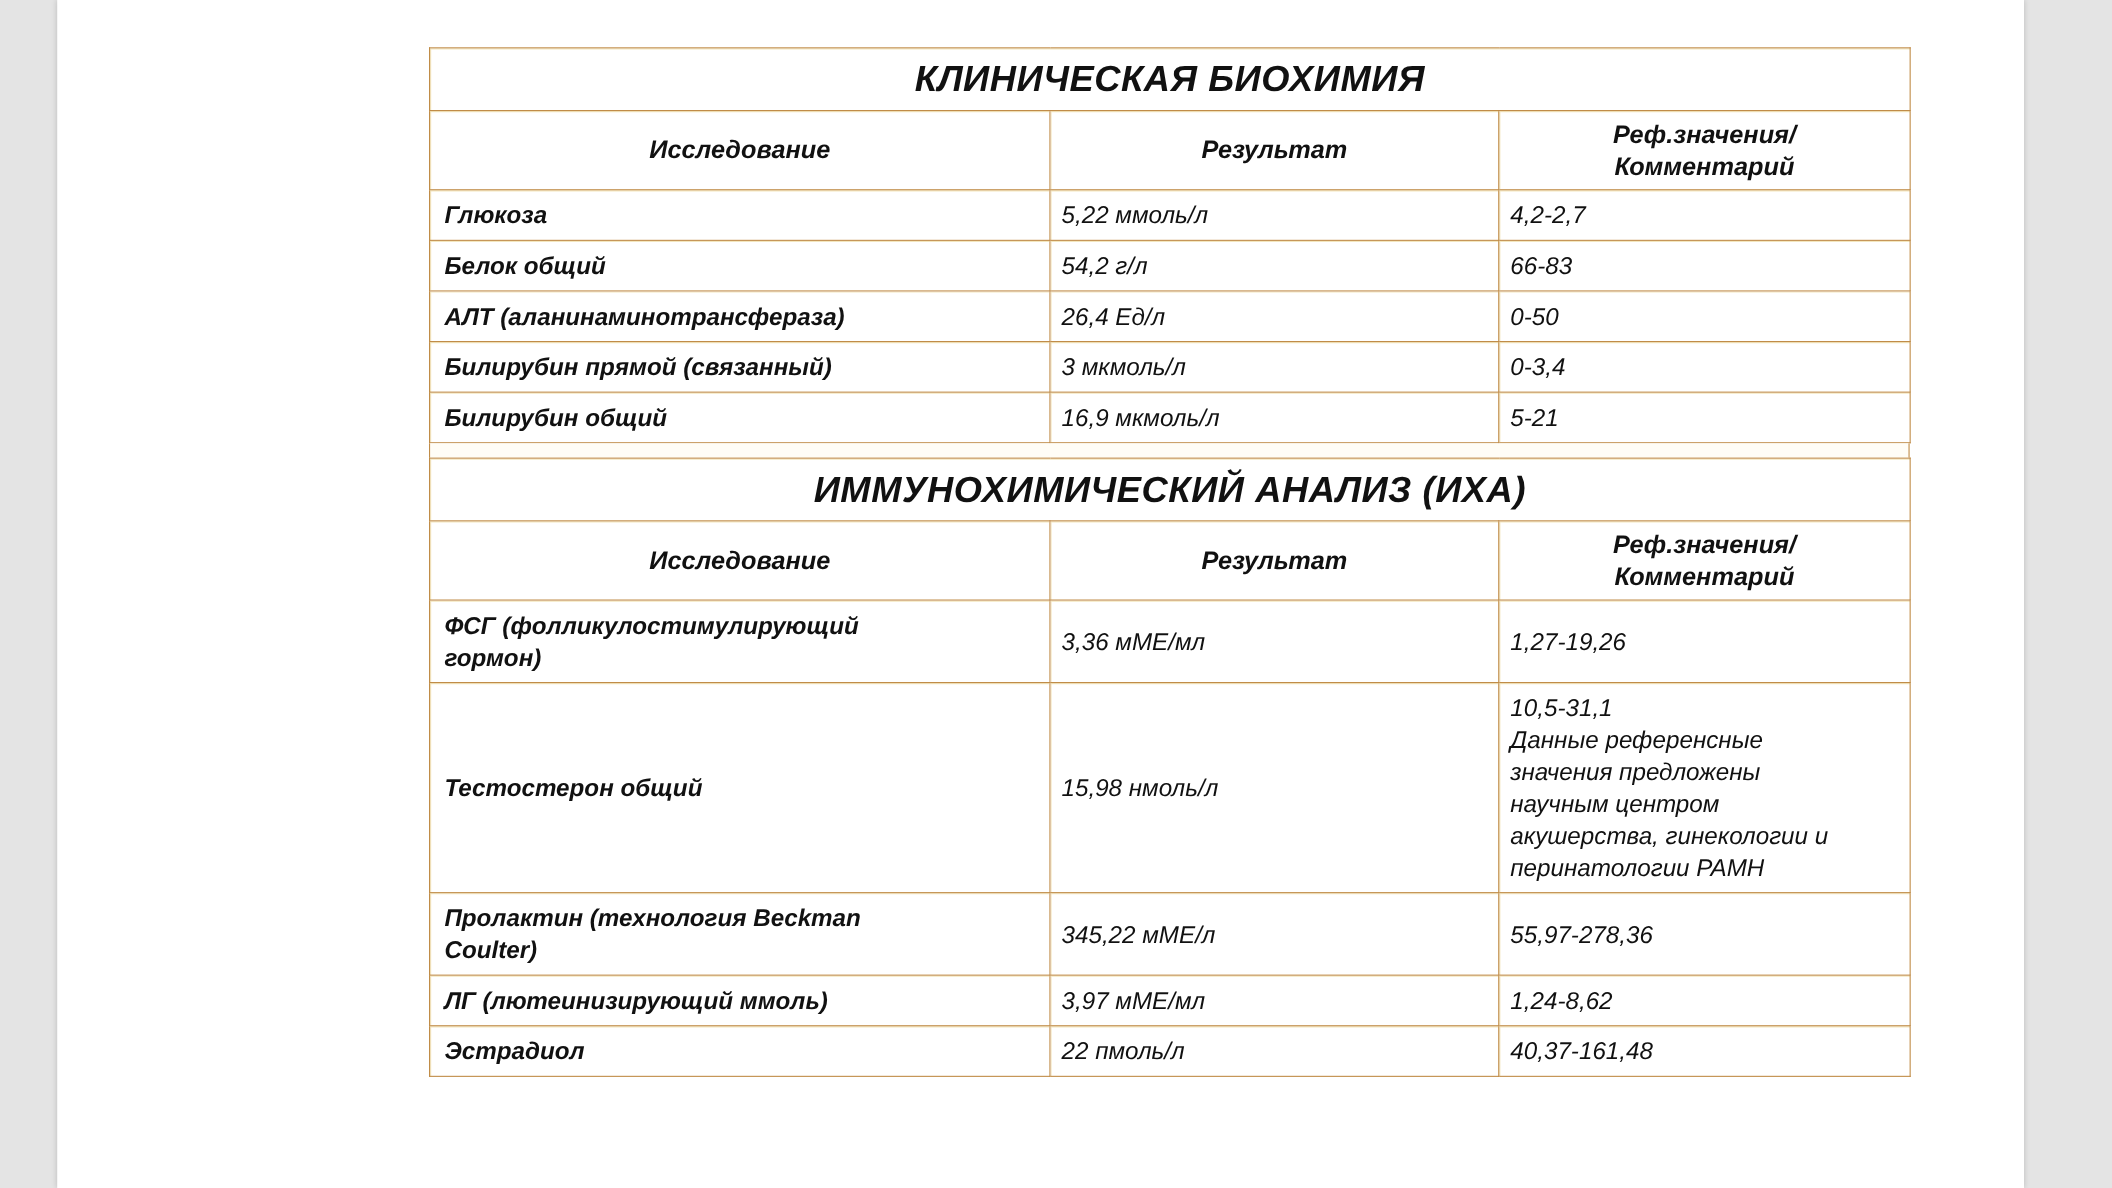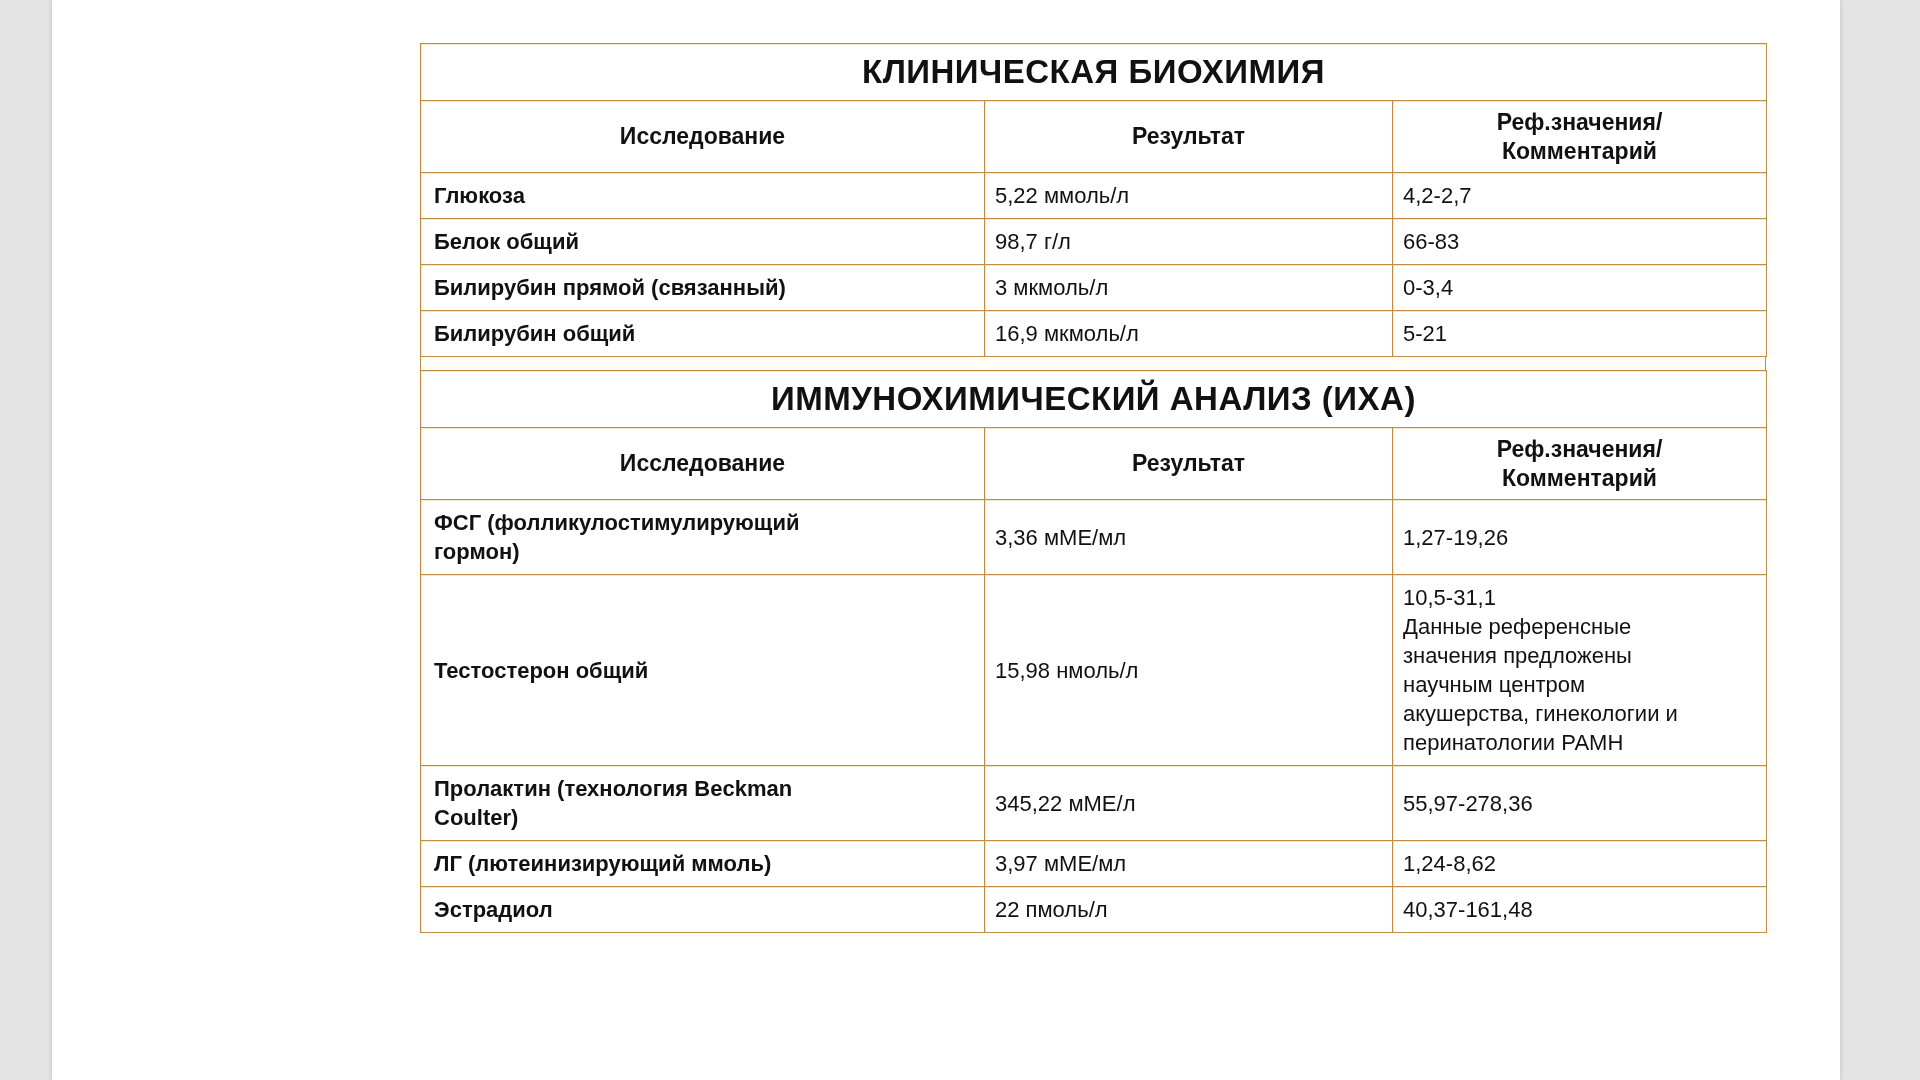--- a/index.html
+++ b/index.html
@@ -12,22 +12,23 @@
   }
   .page {
     position: absolute;
     left: 52px; top: 0;
     width: 1788px; height: 1080px;
     background: #ffffff;
     box-shadow: 0 0 5px rgba(0,0,0,0.18);
   }
   .doc {
     position: absolute;
-    left: 368px; top: 43px;
+    left: 338px; top: 43px;
     width: 1346px;
+    font-style: italic;
   }
   table {
     width: 1346px;
     border-collapse: collapse;
     table-layout: fixed;
   }
   col.c1 { width: 564px; }
   col.c2 { width: 408px; }
   col.c3 { width: 374px; }
   th, td {
@@ -95,22 +96,27 @@
         </tr>
       </thead>
       <tbody>
           <tr>
     <td class="c-name">Глюкоза</td>
     <td class="c-result">5,22 ммоль/л</td>
     <td class="c-ref">4,2-2,7</td>
   </tr>
           <tr>
     <td class="c-name">Белок общий</td>
-    <td class="c-result">98,7 г/л</td>
+    <td class="c-result">54,2 г/л</td>
     <td class="c-ref">66-83</td>
+  </tr>
+          <tr>
+    <td class="c-name">АЛТ (аланинаминотрансфераза)</td>
+    <td class="c-result">26,4 Ед/л</td>
+    <td class="c-ref">0-50</td>
   </tr>
           <tr>
     <td class="c-name">Билирубин прямой (связанный)</td>
     <td class="c-result">3 мкмоль/л</td>
     <td class="c-ref">0-3,4</td>
   </tr>
           <tr>
     <td class="c-name">Билирубин общий</td>
     <td class="c-result">16,9 мкмоль/л</td>
     <td class="c-ref">5-21</td>

